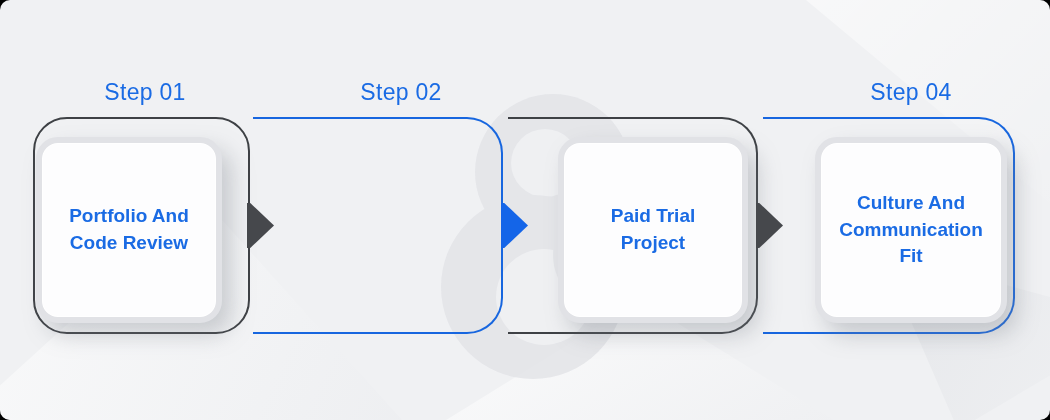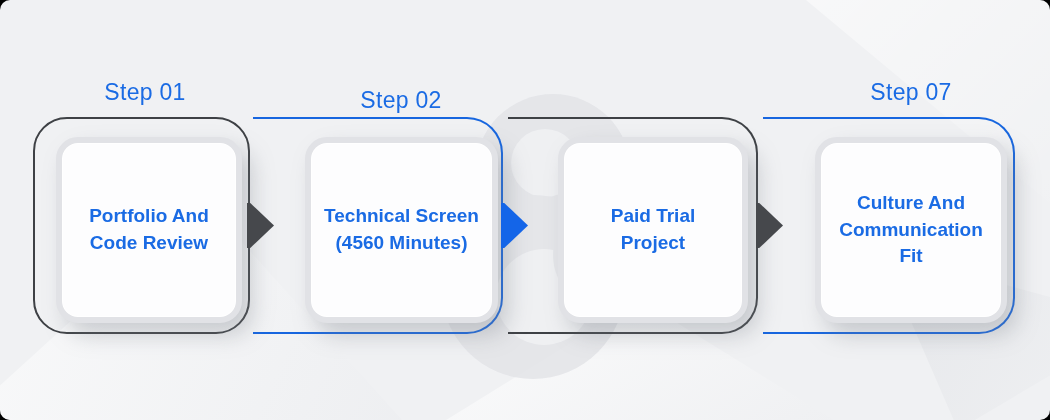--- a/index.html
+++ b/index.html
@@ -27,41 +27,41 @@
     clip-path:polygon(0 0,100% 40%,30% 100%);}
 
   .watermark{position:absolute;left:0;top:0;z-index:1;pointer-events:none;}
 
   .step-label{
     position:absolute;top:79px;width:170px;height:28px;z-index:3;
     text-align:center;
     font-size:23px;font-weight:normal;letter-spacing:.3px;
     color:#1a6be4;
   }
-  .lbl1{left:60px;}.lbl2{left:316px;margin-top:8px;}.lbl3{left:568px;}.lbl4{left:826px;}
+  .lbl1{left:60px;}.lbl2{left:316px;}.lbl3{left:568px;}.lbl4{left:826px;}
 
   .outline{position:absolute;top:117px;height:217px;z-index:2;box-sizing:border-box;background:transparent;}
   .outline-dark{border:2.5px solid #3e4145;}
   .outline-blue{border:2.5px solid #1766df;}
   .outline-closed{border-radius:34px;}
   .outline-open{border-left:none;border-radius:0 36px 36px 0;}
   .out1{left:33px;width:217px;}
   .out2{left:253px;width:250px;}
   .out3{left:508px;width:250px;}
   .out4{left:763px;width:252px;}
 
   .card{
     position:absolute;top:137px;height:186px;z-index:3;box-sizing:border-box;
     background:#fdfdfe;
     border:6px solid #e1e2e6;
     border-radius:22px;
     box-shadow:10px 12px 22px rgba(123,128,138,.35), inset 0 0 0 1px rgba(255,255,255,.8);
     display:flex;align-items:center;justify-content:center;
   }
-  .card1{left:56px;width:186px;}
+  .card1{left:36px;width:186px;}
   .card2{left:305px;width:193px;}
   .card3{left:558px;width:190px;justify-content:center;}
   .card4{left:815px;width:192px;}
   .card-text{
     text-align:center;
     font-size:19px;font-weight:bold;line-height:1.42;
     color:#1a6be4;
     white-space:pre-line;
     padding:0 8px;
   }
@@ -89,34 +89,30 @@
       <circle cx="553" cy="172" r="78" fill="#e2e3e7"></circle>
       <circle cx="545" cy="163" r="34" fill="#eff0f2"></circle>
       <circle cx="533" cy="287" r="92" fill="#e2e3e7"></circle>
       <circle cx="544" cy="297" r="48" fill="#eff0f2"></circle>
       <circle cx="608" cy="255" r="55" fill="#e2e3e7"></circle>
     </g>
   </svg>
 
   <div class="step-label lbl1">Step 01</div>
   <div class="step-label lbl2">Step 02</div>
-  <div class="step-label lbl4">Step 07</div>
+  <div class="step-label lbl4">Step 04</div>
 
   <div class="outline outline-dark outline-closed out1"></div>
   <div class="outline outline-blue outline-open  out2"></div>
   <div class="outline outline-dark outline-open  out3"></div>
   <div class="outline outline-blue outline-open  out4"></div>
 
   <div class="card card1">
     <div class="card-text">Portfolio And
 Code Review</div>
-  </div>
-  <div class="card card2">
-    <div class="card-text">Technical Screen
-(4560 Minutes)</div>
   </div>
   <div class="card card3">
     <div class="card-text">Paid Trial
 Project</div>
   </div>
   <div class="card card4">
     <div class="card-text">Culture And
 Communication
 Fit</div>
   </div>

